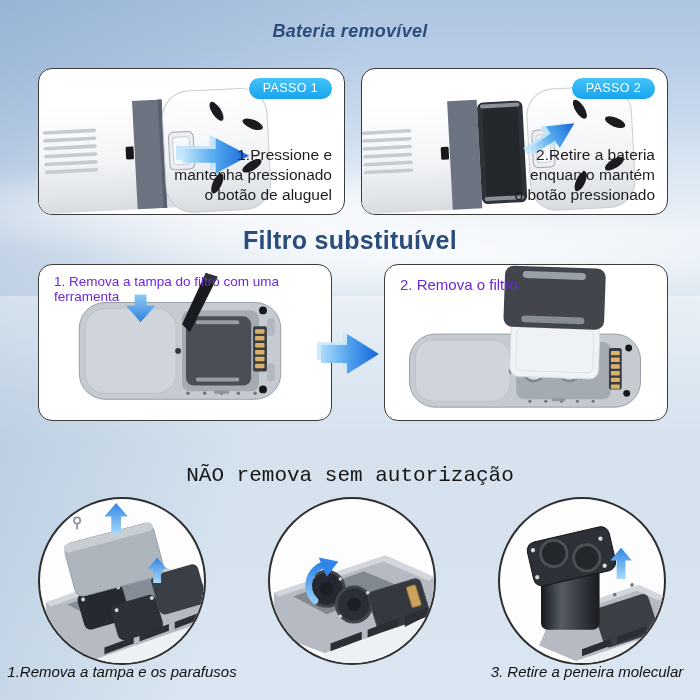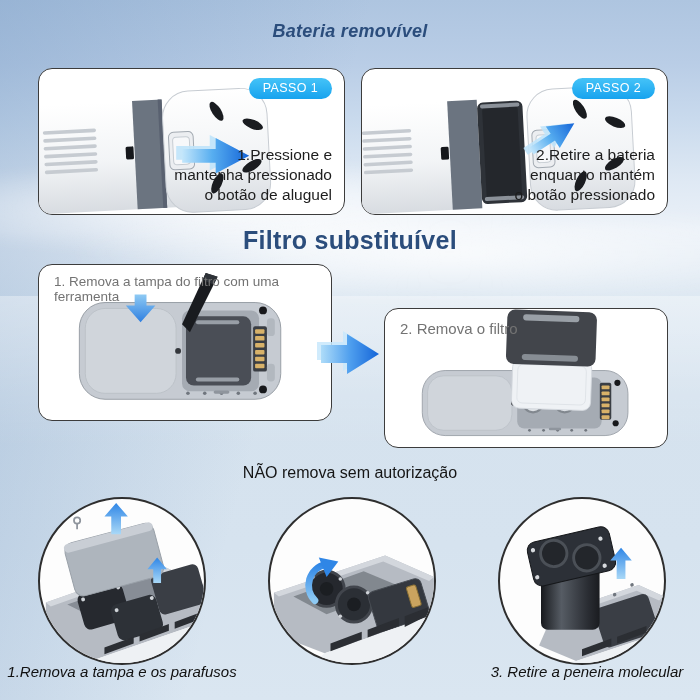--- a/index.html
+++ b/index.html
@@ -11,33 +11,33 @@
   .sky-shade{position:absolute;inset:0;background:linear-gradient(105deg,rgba(116,152,194,.38) 0%,rgba(116,152,194,0) 42%);pointer-events:none;}
   .cloud{position:absolute;pointer-events:none;}
   .cloud.c1{left:-60px;top:148px;width:830px;height:110px;background:radial-gradient(ellipse 55% 60% at 35% 55%,rgba(255,255,255,.85),rgba(255,255,255,0) 75%);filter:blur(6px);}
   .cloud.c2{left:-40px;top:200px;width:790px;height:130px;background:radial-gradient(ellipse 70% 55% at 62% 40%,rgba(255,255,255,.8),rgba(255,255,255,0) 70%);filter:blur(8px);}
   .cloud.c3{left:0;top:296px;width:700px;height:150px;background:linear-gradient(180deg,rgba(255,255,255,.35),rgba(255,255,255,0));}
 
   .title{position:absolute;left:0;width:100%;text-align:center;color:#2b4d7c;font-weight:bold;letter-spacing:.3px;}
   .title.t1{top:21px;font-size:18px;font-style:italic;}
   .title.t2{top:226px;font-size:25px;}
   .title.t3{top:431px;font-size:23px;}
-  .subtitle{position:absolute;left:0;top:464px;width:100%;text-align:center;font-size:16px;font-weight:500;color:#151515;}
+  .subtitle{position:absolute;left:0;top:464px;width:100%;text-align:center;font-size:21px;font-weight:500;color:#151515;font-family:Liberation Mono, monospace;}
 
   .panel{position:absolute;background:#fff;border:1.5px solid #3c3c3c;border-radius:14px;box-sizing:border-box;overflow:hidden;}
   .panel.p1a{left:38px;top:68px;width:307px;height:147px;}
   .panel.p1b{left:361px;top:68px;width:307px;height:147px;}
   .panel.p2a{left:38px;top:264px;width:294px;height:157px;}
-  .panel.p2b{left:384px;top:264px;width:284px;height:140px;margin-top:44px;}
+  .panel.p2b{left:384px;top:264px;width:284px;height:157px;}
   .panel svg.fill{position:absolute;left:0;top:0;width:100%;height:100%;}
 
   .badge{position:absolute;top:9px;right:12px;padding:3px 14px 4px;border-radius:999px;
     background:linear-gradient(180deg,#45c3f8,#17a3ee);color:#fff;font-size:12.5px;font-weight:normal;letter-spacing:.4px;}
   .step-text{position:absolute;right:12px;bottom:9px;text-align:right;font-size:15.5px;font-weight:500;color:#1d1d1d;line-height:1.3;white-space:pre-line;}
-  .filter-label{position:absolute;left:15px;top:9px;font-size:13.5px;font-weight:500;color:#737373;}
+  .filter-label{position:absolute;left:15px;top:9px;font-size:13.5px;font-weight:500;color:#6d28d9;}
   .filter-label.big{font-size:15px;top:11px;}
 
   .mid-arrow{position:absolute;left:317px;top:326px;width:66px;height:52px;z-index:5;}
 
   .circle{position:absolute;top:497px;width:168px;height:168px;border-radius:50%;background:#fdfdfd;
     border:2px solid #2e2e2e;overflow:hidden;box-sizing:border-box;}
   .circle.k1{left:38px;}
   .circle.k2{left:268px;}
   .circle.k3{left:498px;}
   .circle svg{position:absolute;left:0;top:0;width:100%;height:100%;}

